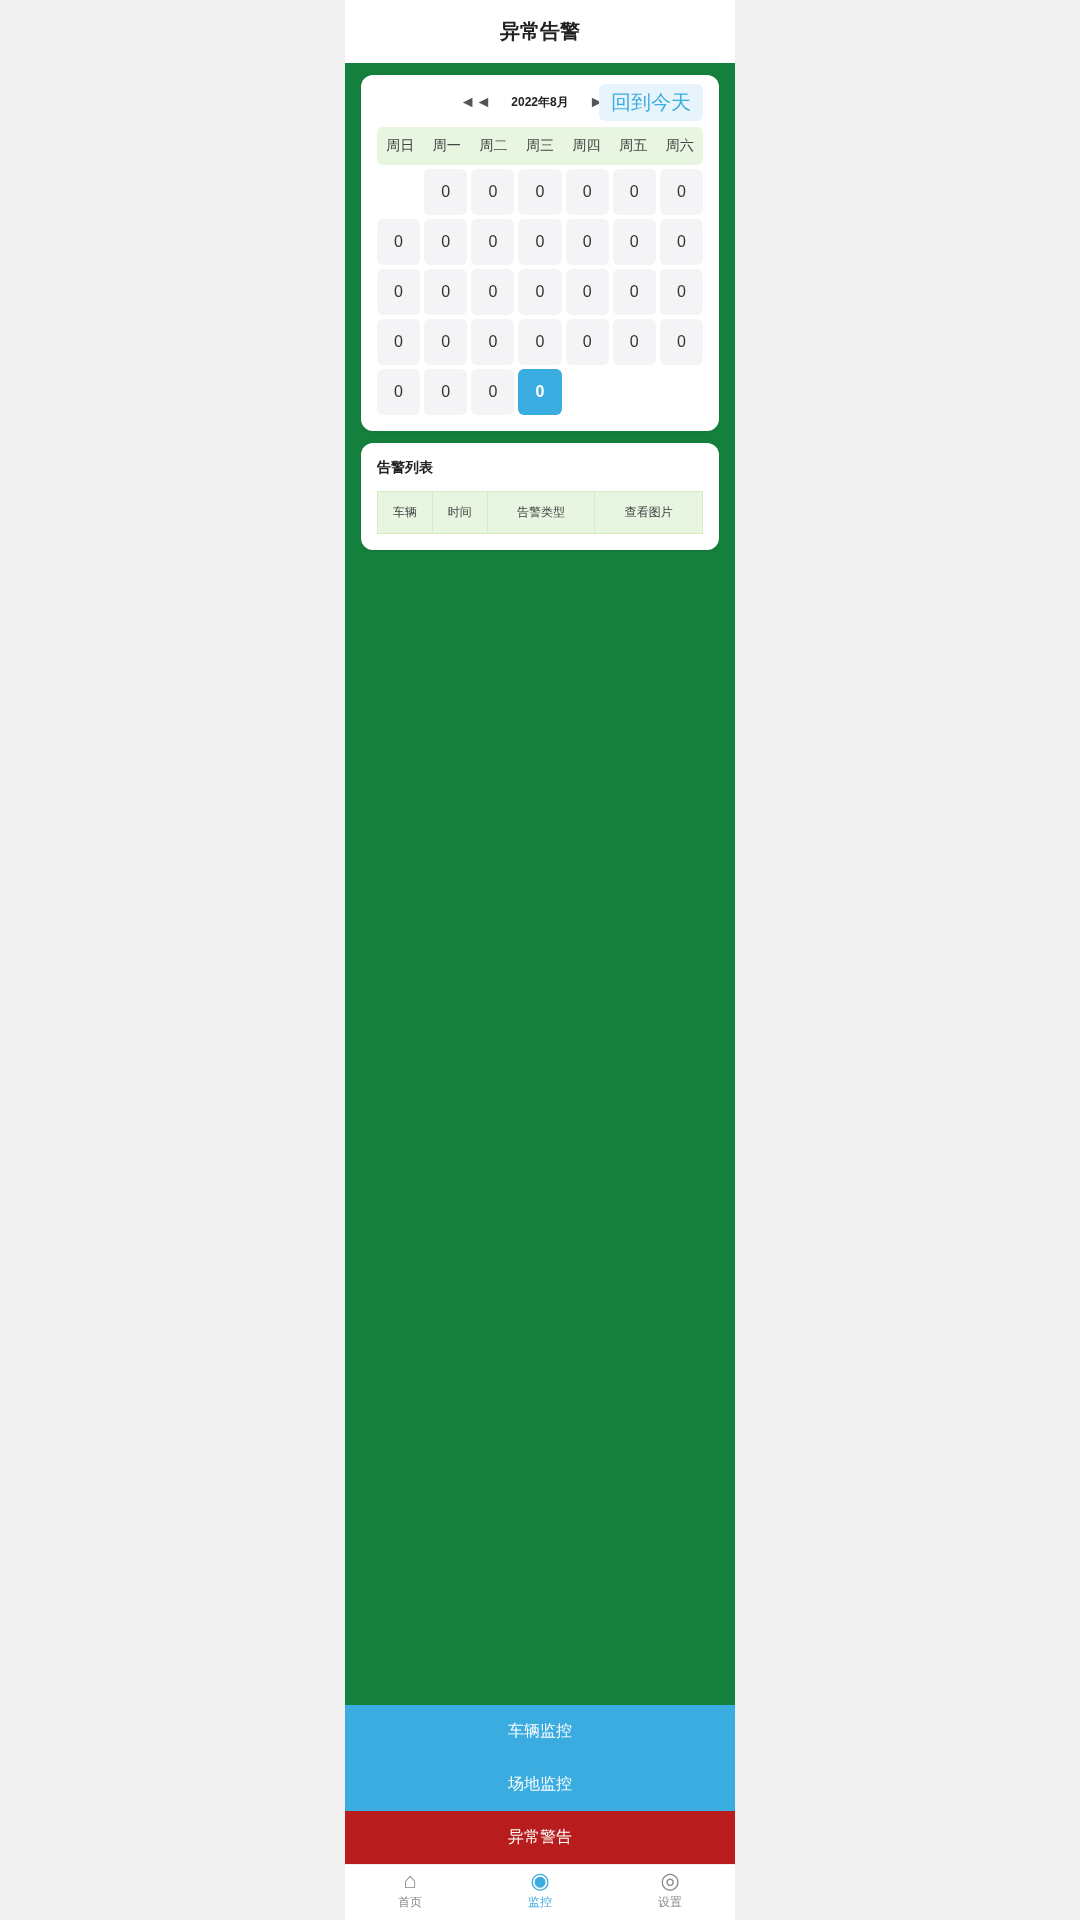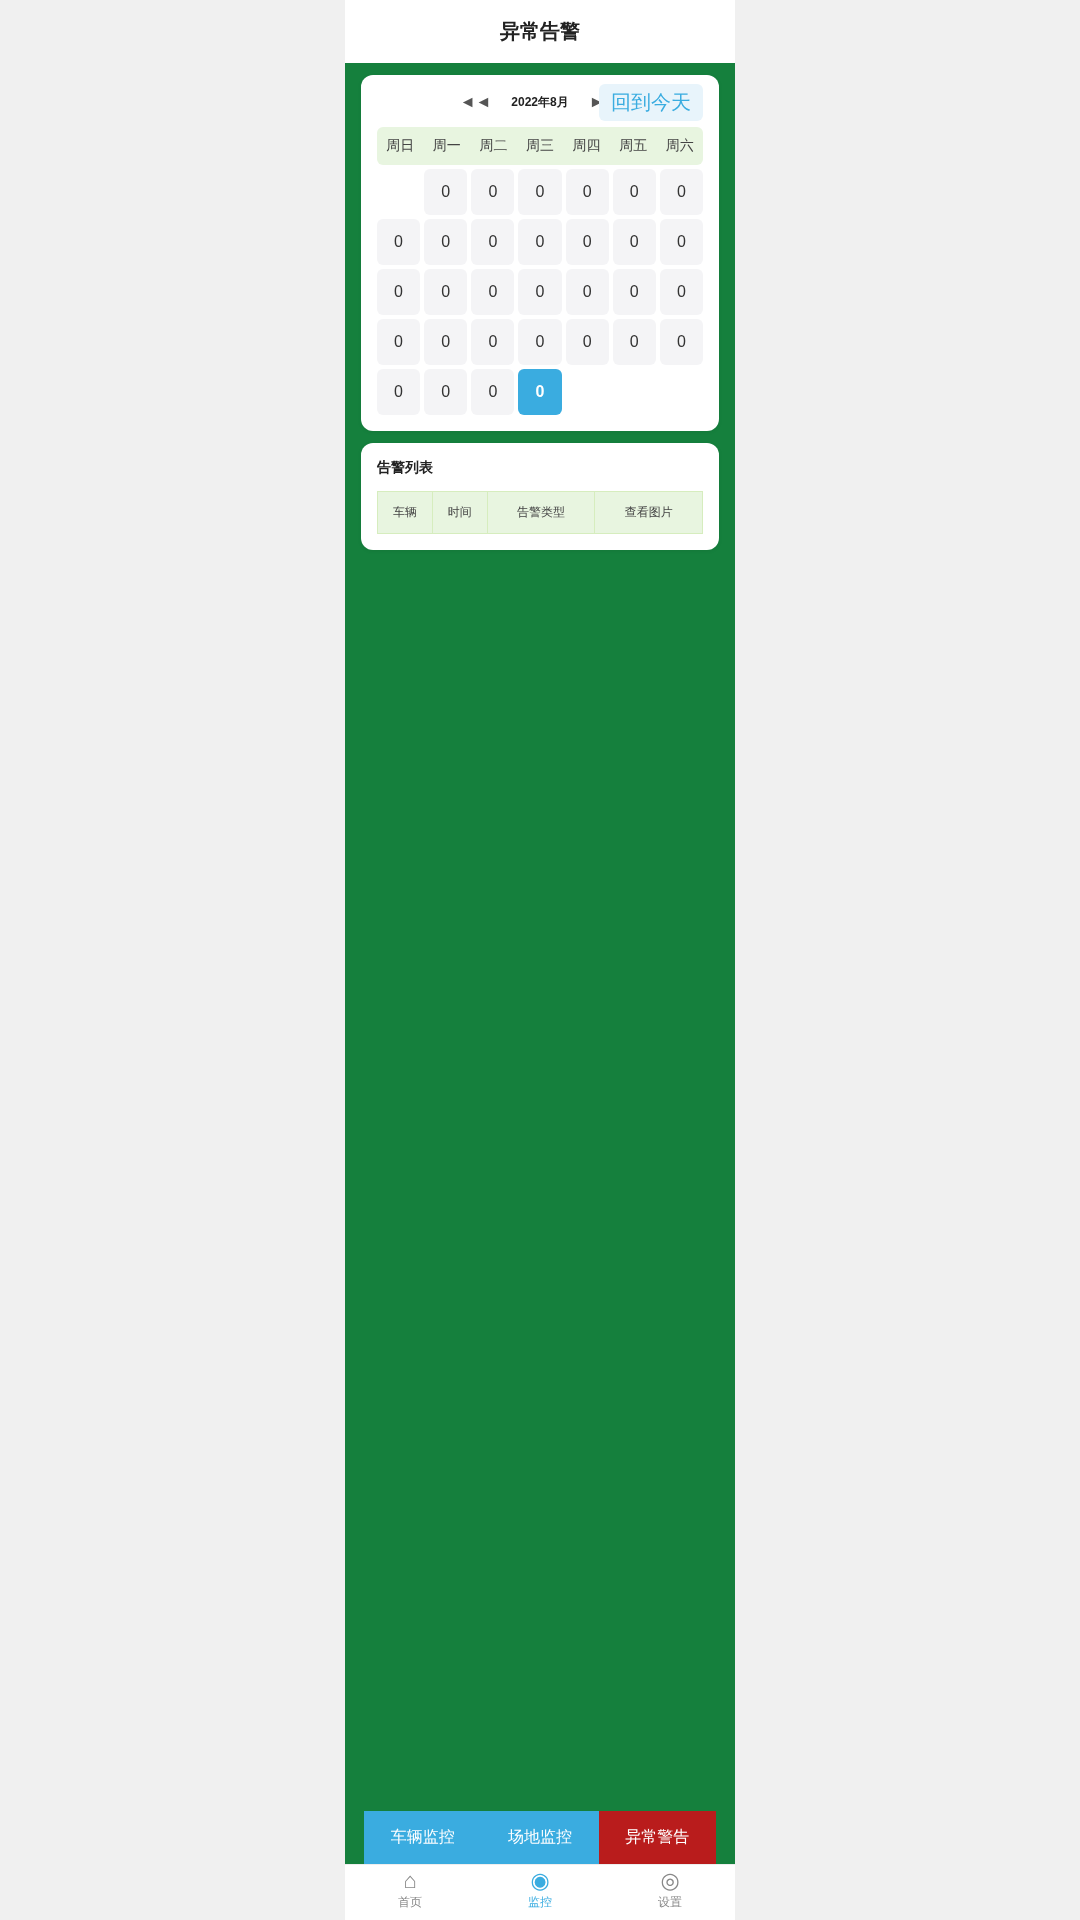--- a/index.html
+++ b/index.html
@@ -124,24 +124,25 @@
       font-weight: 500;
       border: 1px solid #d6edbe;
       text-align: center;
     }
     
     .tab-bar-top {
       position: fixed;
       bottom: 56px;
       left: 50%;
       transform: translateX(-50%);
-      width: 352px;
+      width: 390px;
       display: flex;
       background: #3aace0;
       z-index: 100;
+      flex-direction: column;
     }
     .tab-bar-top .tab-item {
       flex: 1;
       text-align: center;
       padding: 16px 0;
       font-size: 16px;
       color: #fff;
       cursor: pointer;
       font-weight: 500;
     }

